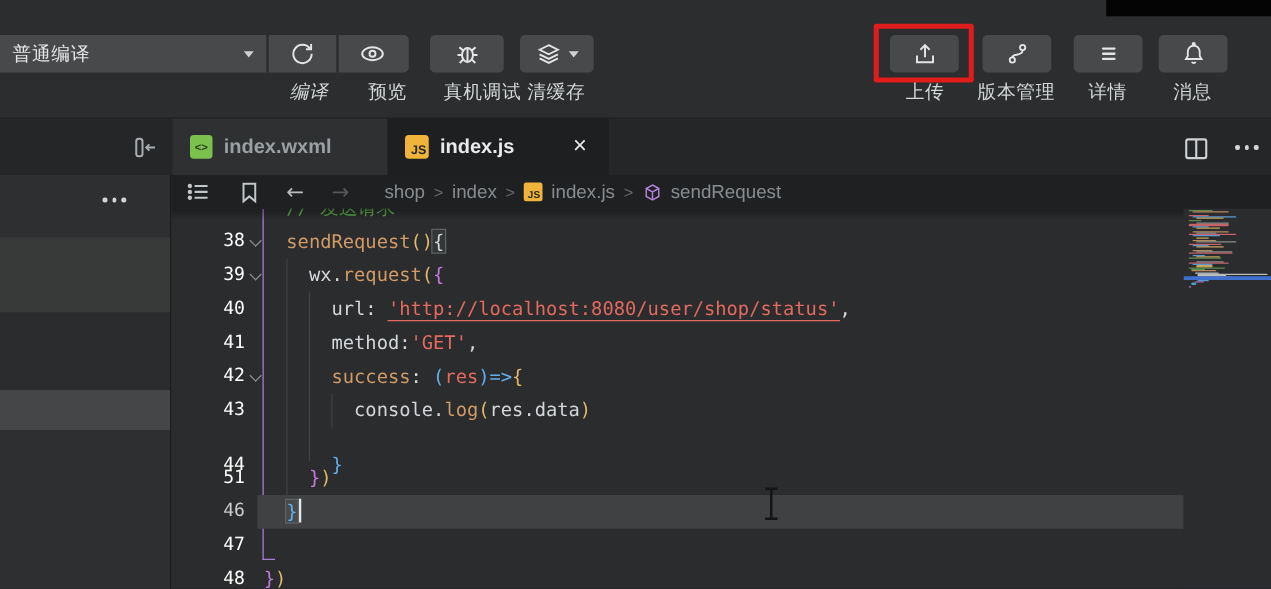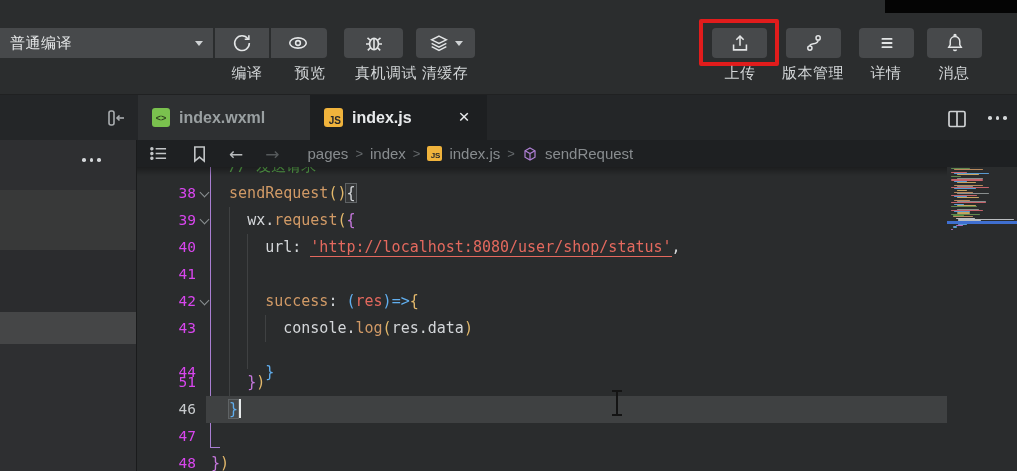--- a/index.html
+++ b/index.html
@@ -46,21 +46,21 @@
   .crumbbar { position:absolute; left:0; top:0; width:880px; height:27px; background:#1e2022; display:flex; align-items:center; }
   .crumb-icon { margin-left:12px; cursor:pointer; flex:none; }
   .nav-arrow { font-size:17px; margin-left:22px; cursor:pointer; font-family:"DejaVu Sans",sans-serif; }
   .crumbs { display:flex; align-items:center; gap:7px; margin-left:28px; color:#888c8f; font-size:15px; white-space:nowrap; }
   .crumb-sep { color:#64686b; font-size:13px; }
   .crumbs .js-chip { width:15px; height:15px; font-size:8px; border-radius:2px; }
   .crumb-item { cursor:pointer; }
   .viewport { position:absolute; left:0; top:27px; width:810px; height:304px; overflow:hidden; }
   .code-row { position:absolute; left:0; width:810px; height:27px; font-family:"DejaVu Sans Mono","Liberation Mono",monospace; font-size:15px; line-height:27px; }
   .cur-band { position:absolute; left:69px; top:0; width:741px; height:27px; background:#3f4142; }
-  .gutter-num { position:absolute; left:0; top:0; width:59px; text-align:right; color:#d946ef; font-size:14.5px; }
+  .gutter-num { position:absolute; left:0; top:0; width:59px; text-align:right; color:#ffffff; font-size:14.5px; }
   .code-row.current .gutter-num { color:#c8cbcd; }
   .fold { position:absolute; left:64px; top:9px; width:7px; height:7px; border-right:1.6px solid #8b9093; border-bottom:1.6px solid #8b9093; transform:rotate(45deg); }
   .code-text { position:absolute; left:74px; top:0; white-space:pre; }
   .tok.fn { color:#d19a66; } .tok.plain { color:#d4d7da; } .tok.str { color:#e4695e; }
   .tok.gold { color:#e2b86b; } .tok.pink { color:#c678dd; } .tok.blue { color:#61afef; }
   .tok.param { color:#e4695e; } .tok.comment { color:#57a64a; }
   .tok.u { border-bottom:1.5px solid #e4695e; }
   .tok.box { outline:1px solid #5f6365; background:rgba(255,255,255,.05); }
   .caret-text { display:inline-block; width:2px; height:19px; background:#e6e9ea; vertical-align:-4px; margin-left:1px; }
   .guide { position:absolute; width:1px; background:#3f4142; }
@@ -146,21 +146,21 @@
     </div>
 
     <div class="tbtn" style="left:927px;width:55px;">
       <svg class="icon-svg" width="22" height="22" viewBox="0 0 24 24" fill="none" stroke="#e3e5e6" stroke-width="1.6">
         <circle cx="12" cy="3.6" r="1"></circle>
         <path d="M12 5 a5.2 5.2 0 0 1 5.2 5.2 V14 l1.6 2.6 H5.2 L6.8 14 V10.2 A5.2 5.2 0 0 1 12 5 z"></path>
         <path d="M10.4 19 a1.7 1.7 0 0 0 3.2 0"></path>
       </svg>
     </div>
 
-    <div class="tlabel" style="left:202px;">编译</div>
+    <div class="tlabel" style="left:202px;font-style:italic;">编译</div>
     <div class="tlabel" style="left:251px;padding-left:28px;">预览</div>
     <div class="tlabel" style="left:327px;text-align:right;">真机调试</div>
     <div class="tlabel" style="left:400px;">清缓存</div>
     <div class="tlabel" style="left:695px;">上传</div>
     <div class="tlabel" style="left:768px;">版本管理</div>
     <div class="tlabel" style="left:841px;">详情</div>
     <div class="tlabel" style="left:909px;">消息</div>
   </div>
 
   <div class="tabbar"></div>
@@ -216,21 +216,21 @@
           <circle cx="3" cy="9" r="1" fill="#c3c6c8"></circle>
           <circle cx="3" cy="14" r="1" fill="#c3c6c8"></circle>
         <path d="M7 4h11 M7 9h11 M7 14h11"></path>
       </svg>
       <svg class="crumb-icon icon-svg" style="margin-left:24px;" width="15" height="18" viewBox="0 0 16 19" fill="none" stroke="#c3c6c8" stroke-width="1.7">
         <path d="M3 2 h10 v15 l-5 -4.2 -5 4.2 z"></path>
       </svg>
       <span class="nav-arrow" style="color:#b9bcbe;">←</span>
       <span class="nav-arrow" style="color:#55595b;">→</span>
       <div class="crumbs">
-        <span class="crumb-item">pages</span>
+        <span class="crumb-item">shop</span>
         <span class="crumb-sep">&gt;</span>
         <span class="crumb-item">index</span>
         <span class="crumb-sep">&gt;</span>
         <span class="js-chip">JS</span>
         <span class="crumb-item">index.js</span>
         <span class="crumb-sep">&gt;</span>
         <svg class="icon-svg" width="16" height="16" viewBox="0 0 24 24" fill="none" stroke="#b180d7" stroke-width="1.8">
           <polygon points="12,3 19.5,7.2 19.5,16.8 12,21 4.5,16.8 4.5,7.2"></polygon>
           <path d="M4.5 7.2 L12 11.4 L19.5 7.2 M12 11.4 V21"></path>
         </svg>
@@ -259,20 +259,21 @@
             <span class="gutter-num">39</span>
             <span class="fold"></span>
             <span class="code-text">    <span class="tok plain">wx</span><span class="tok plain">.</span><span class="tok fn">request</span><span class="tok gold">(</span><span class="tok pink">{</span></span>
           </div>
           <div class="code-row" style="top: 67px;">
             <span class="gutter-num">40</span>
             <span class="code-text">      <span class="tok plain">url</span><span class="tok plain">: </span><span class="tok str u">'http://localhost:8080/user/shop/status'</span><span class="tok plain">,</span></span>
           </div>
           <div class="code-row" style="top: 94px;">
             <span class="gutter-num">41</span>
+            <span class="code-text">      <span class="tok plain">method</span><span class="tok plain">:</span><span class="tok str">'GET'</span><span class="tok plain">,</span></span>
           </div>
           <div class="code-row" style="top: 121px;">
             <span class="gutter-num">42</span>
             <span class="fold"></span>
             <span class="code-text">      <span class="tok fn">success</span><span class="tok plain">: </span><span class="tok blue">(</span><span class="tok param">res</span><span class="tok blue">)</span><span class="tok blue">=&gt;</span><span class="tok gold">{</span></span>
           </div>
           <div class="code-row" style="top: 148px;">
             <span class="gutter-num">43</span>
             <span class="code-text">        <span class="tok plain">console</span><span class="tok plain">.</span><span class="tok fn">log</span><span class="tok gold">(</span><span class="tok plain">res.data</span><span class="tok gold">)</span></span>
           </div>

